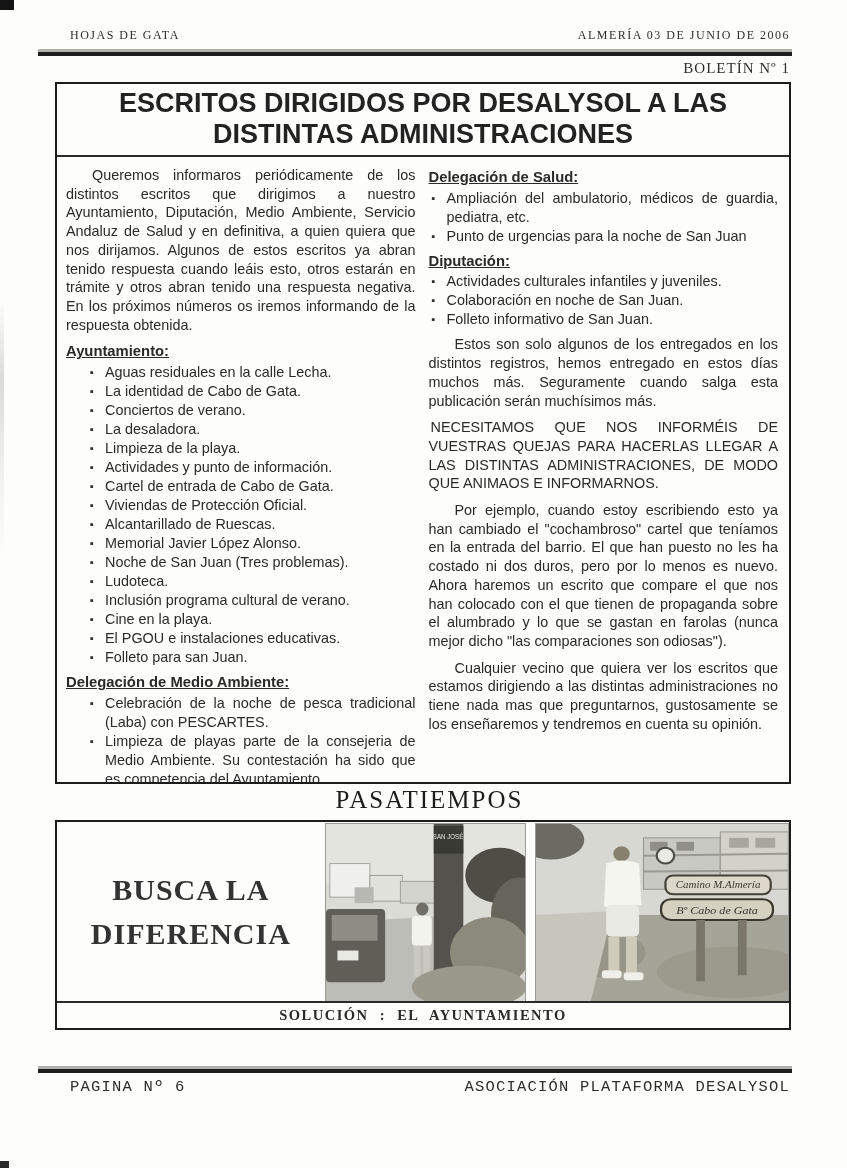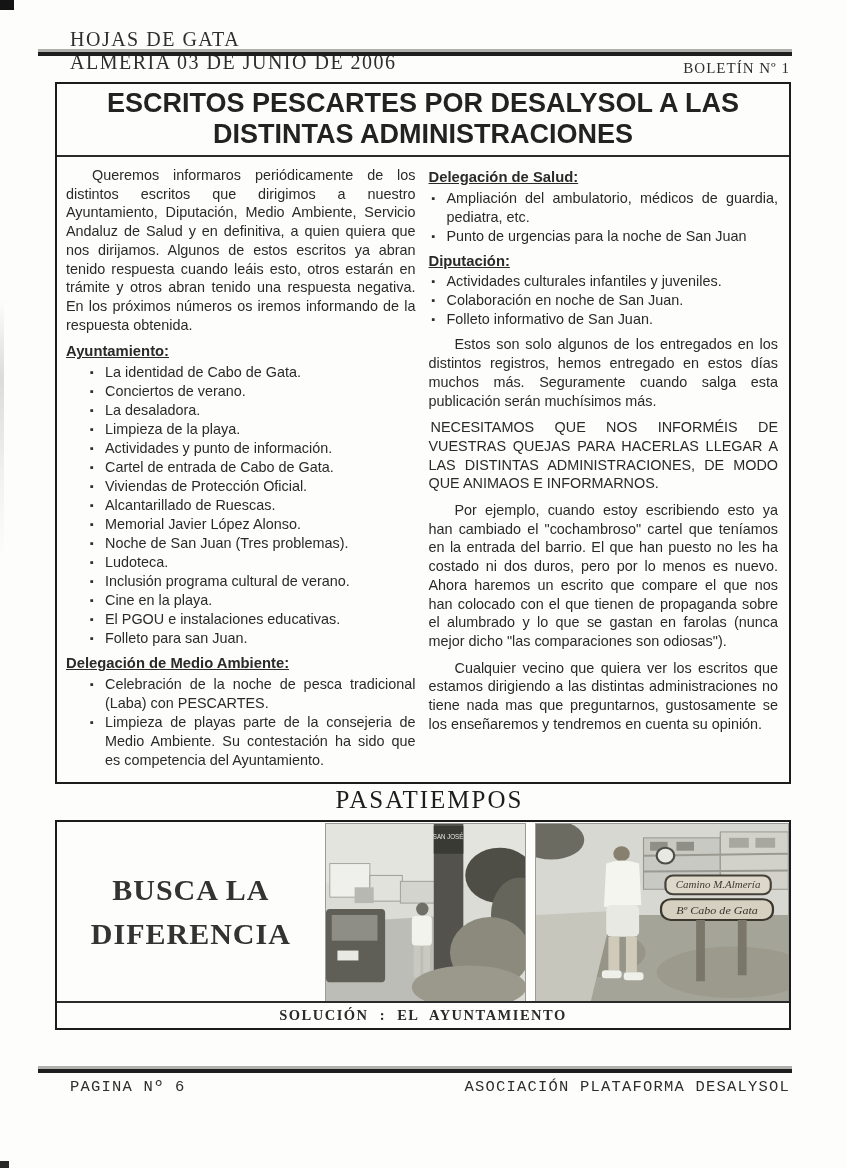--- a/index.html
+++ b/index.html
@@ -15,21 +15,21 @@
 
   
   .speck-top { position:absolute; left:0; top:0; width:14px; height:10px; background:#141414; }
   .speck-bottom { position:absolute; left:0; top:1161px; width:9px; height:7px; background:#2a2a2a; }
   .edge-smudge { position:absolute; left:0; top:300px; width:4px; height:260px;
     background:linear-gradient(to bottom, rgba(120,120,120,0) 0, rgba(120,120,120,.25) 30%, rgba(120,120,120,.08) 70%, rgba(120,120,120,0)); }
 
   
   .masthead { position:absolute; left:70px; right:57px; top:28px;
     display:flex; justify-content:space-between;
-    font-size:20px; letter-spacing:1.5px; color:#2e2e2e;flex-direction:column; }
+    font-size:12px; letter-spacing:1.5px; color:#2e2e2e; }
   .rule { position:absolute; left:38px; width:754px; height:7px;
     background:linear-gradient(to bottom,#b0b0ac 0 3px,#1e1e1e 3px); }
   .rule-top { top:49px; }
   .rule-bottom { top:1066px; }
   .bulletin { position:absolute; right:57px; top:60px; font-size:15px; letter-spacing:1px; color:#2e2e2e; }
 
   
   .article-box { position:absolute; left:55px; top:82px; width:736px; height:702px;
     border:2px solid #1c1c1c; overflow:hidden; background:#fdfdfb; }
   .article-title { text-align:center; font-weight:bold; font-size:27px; line-height:31px;
@@ -81,29 +81,30 @@
 
 <div class="masthead serif">
   <span>HOJAS DE GATA</span>
   <span>ALMERÍA 03 DE JUNIO DE 2006</span>
 </div>
 <div class="rule rule-top"></div>
 <div class="bulletin serif">BOLETÍN Nº 1</div>
 
 <div class="article-box">
   <div class="article-title">
-    <div>ESCRITOS PESCARTES POR DESALYSOL A LAS</div>
+    <div>ESCRITOS DIRIGIDOS POR DESALYSOL A LAS</div>
     <div>DISTINTAS ADMINISTRACIONES</div>
   </div>
   <div class="cols">
     <div class="col col-left">
       <p class="para">Queremos informaros periódicamente de los distintos escritos que dirigimos a nuestro Ayuntamiento, Diputación, Medio Ambiente, Servicio Andaluz de Salud y en definitiva, a quien quiera que nos dirijamos. Algunos de estos escritos ya abran tenido respuesta cuando leáis esto, otros estarán en trámite y otros abran tenido una respuesta negativa. En los próximos números os iremos informando de la respuesta obtenida.</p>
       <div>
           <div class="sec-heading">Ayuntamiento:</div>
           <ul class="sq-list">
+            <li>Aguas residuales en la calle Lecha.</li>
             <li>La identidad de Cabo de Gata.</li>
             <li>Conciertos de verano.</li>
             <li>La desaladora.</li>
             <li>Limpieza de la playa.</li>
             <li>Actividades y punto de información.</li>
             <li>Cartel de entrada de Cabo de Gata.</li>
             <li>Viviendas de Protección Oficial.</li>
             <li>Alcantarillado de Ruescas.</li>
             <li>Memorial Javier López Alonso.</li>
             <li>Noche de San Juan (Tres problemas).</li>

